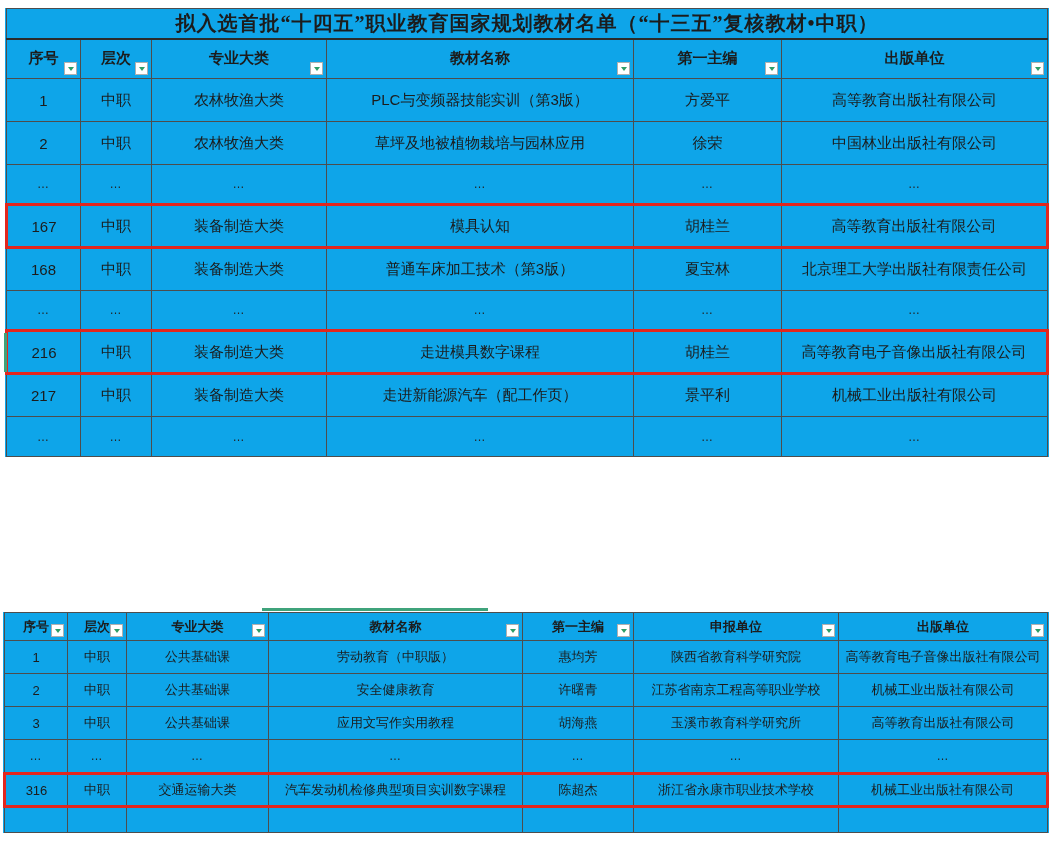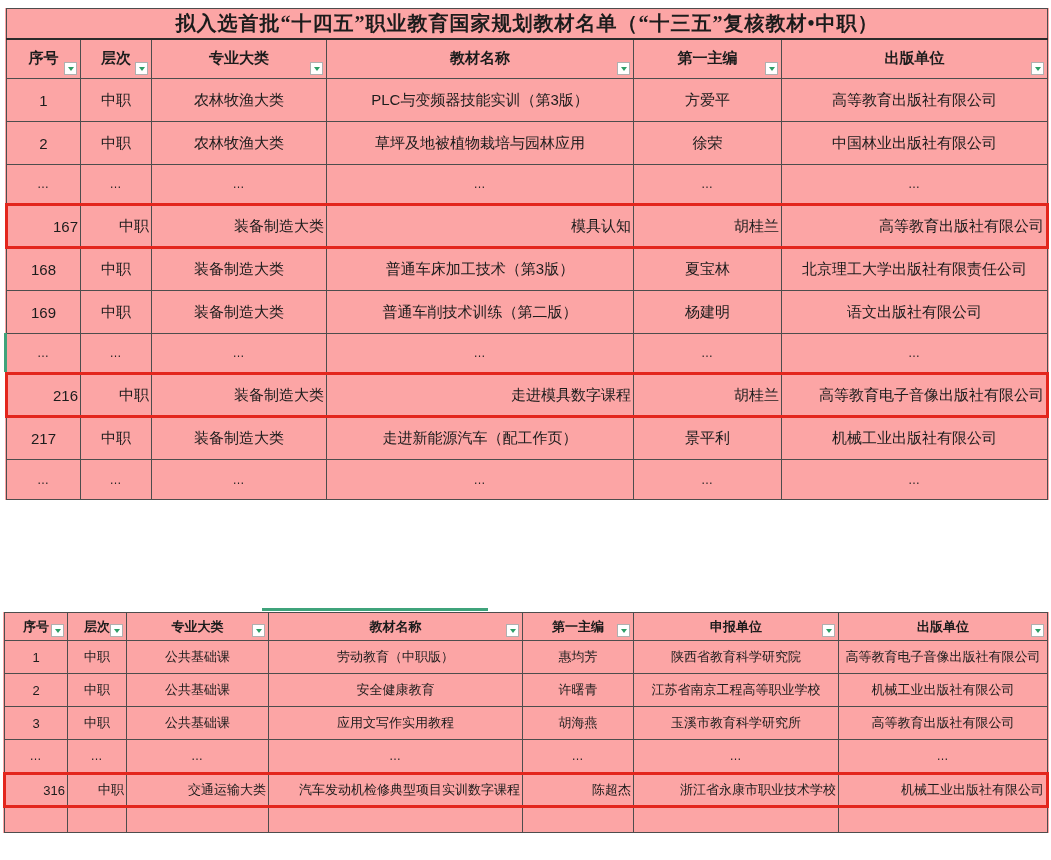--- a/index.html
+++ b/index.html
@@ -1,19 +1,19 @@
 <!DOCTYPE html>
 <html style="--red: #e3261d; --green: #2e9e68; --agreen: #3fa37b; --grid: #4d4d4d;"><head>
 <meta charset="utf-8">
 <style>
   html,body{margin:0;padding:0;background:#fff;}
   .wrap{position:relative;width:1051px;height:860px;overflow:hidden;background:#fff;
         font-family:"Liberation Sans","DejaVu Sans",sans-serif;color:#1c1c1c;}
 
-  table.grid{table-layout:fixed;border-collapse:collapse;position:absolute;background:#fca5a5;}
+  table.grid{table-layout:fixed;border-collapse:collapse;position:absolute;background:#0ea5e9;}
   table.grid td{border:1px solid var(--grid,#4d4d4d);vertical-align:middle;text-align:center;
                 padding:0 2px;overflow:hidden;white-space:nowrap;}
 
   
   .t1{left:5px;top:8px;width:1041px;}
   .t1 col:nth-child(1){width:74px}.t1 col:nth-child(2){width:71px}
   .t1 col:nth-child(3){width:175px}.t1 col:nth-child(4){width:307px}
   .t1 col:nth-child(5){width:148px}.t1 col:nth-child(6){width:266px}
   .t1 tr.title{height:30px}.t1 tr.head{height:40px}
   .t1 tr.data{height:43px}.t1 tr.dots{height:40px}
@@ -31,21 +31,21 @@
   .t2 td{font-size:13px}
   .t2 tr.title td{font-size:19px}
 
   tr.title td{font-family:"Liberation Serif","DejaVu Serif",serif;font-weight:600;
               letter-spacing:1px;border-bottom:2px solid #2b2b2b;}
   td.hc{font-weight:bold;position:relative;}
   td.left{text-align:left;padding-left:6px;border-radius:14px;}
   tr.dots td{font-size:12px;letter-spacing:1px;color:#222;}
 
   
-  tr.hl td{border-top:3px solid var(--red,#e3261d);border-bottom:3px solid var(--red,#e3261d);text-align:right;}
+  tr.hl td{border-top:3px solid var(--red,#e3261d);border-bottom:3px solid var(--red,#e3261d);}
   tr.hl td:first-child{border-left:3px solid var(--red,#e3261d);}
   tr.hl td:last-child{border-right:3px solid var(--red,#e3261d);}
 
   
   .flt{position:absolute;right:3px;bottom:3px;width:13px;height:13px;background:#fff;
        border:1px solid #b0b0b0;display:flex;align-items:center;justify-content:center;box-sizing:border-box;}
   .flt::after{content:'';width:0;height:0;border:3.5px solid transparent;
               border-top:4.5px solid var(--green,#2e9e68);margin-top:4px;}
 
   
@@ -110,28 +110,20 @@
           <td>胡桂兰</td>
           <td>高等教育出版社有限公司</td>
         </tr>
         <tr class="data">
           <td>168</td>
           <td>中职</td>
           <td>装备制造大类</td>
           <td class="left">普通车床加工技术（第3版）</td>
           <td>夏宝林</td>
           <td>北京理工大学出版社有限责任公司</td>
-        </tr>
-        <tr class="data">
-          <td>169</td>
-          <td>中职</td>
-          <td>装备制造大类</td>
-          <td class="left">普通车削技术训练（第二版）</td>
-          <td>杨建明</td>
-          <td>语文出版社有限公司</td>
         </tr>
         <tr class="dots">
           <td>…</td>
           <td>…</td>
           <td>…</td>
           <td class="left">…</td>
           <td>…</td>
           <td>…</td>
         </tr>
         <tr class="data hl">

